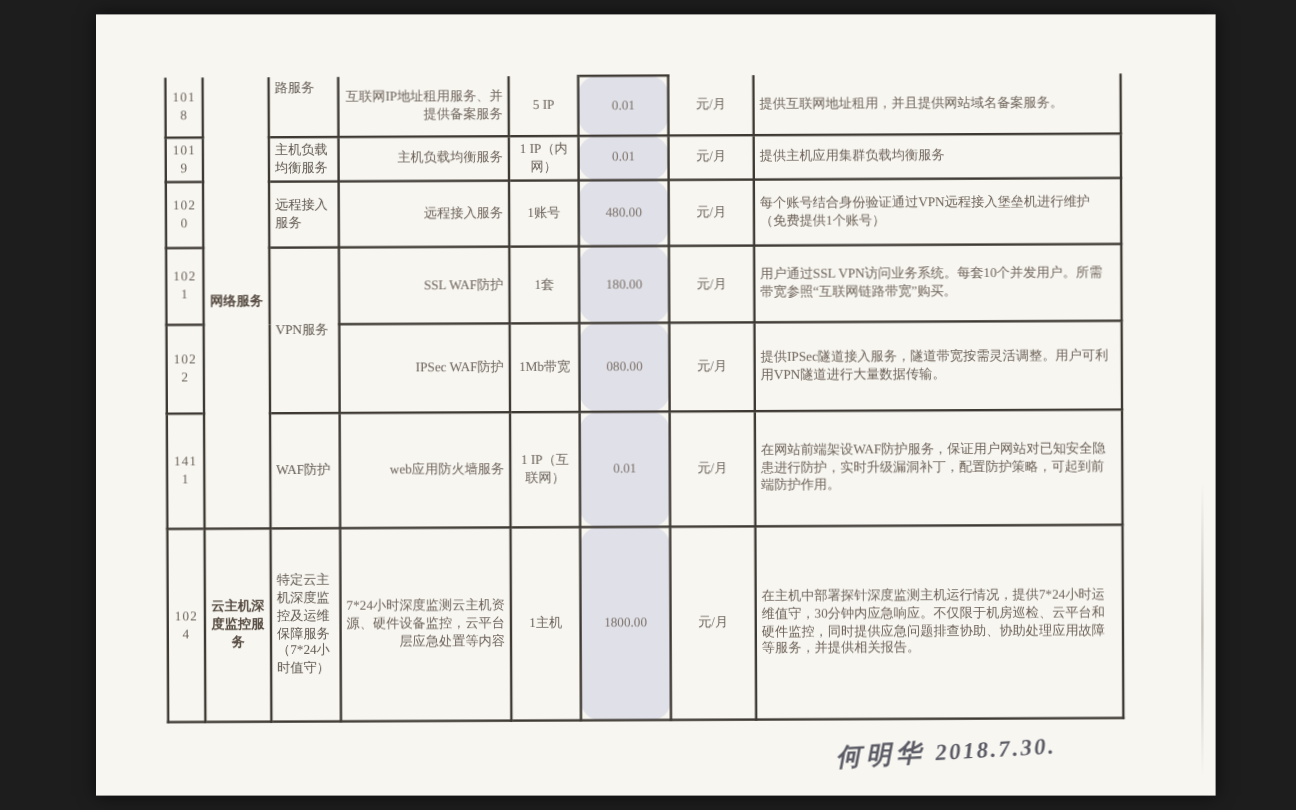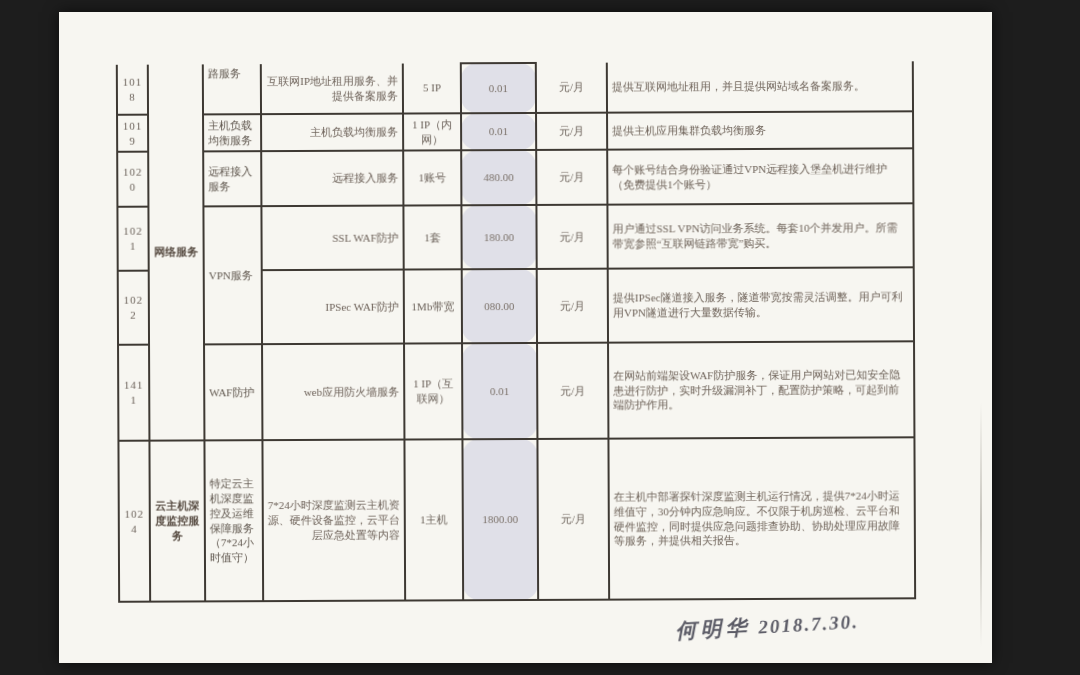--- a/index.html
+++ b/index.html
@@ -1,21 +1,21 @@
 <!DOCTYPE html>
 <html><head>
 <meta charset="utf-8">
 <style>
   html,body{margin:0;padding:0;background:#111;}
   .stage{
     position:relative;width:1080px;height:675px;background:#1d1d1d;
     overflow:hidden;font-family:"Liberation Serif","DejaVu Serif",serif;
   }
   .paper{
-    position:absolute;left:59px;top:12px;width:933px;height:651px;
+    position:absolute;left:80px;top:12px;width:933px;height:651px;
     background:#f7f6f1;box-shadow:0 0 14px rgba(0,0,0,.6);
   }
   .fold-line{
     position:absolute;top:390px;right:10px;width:2px;height:245px;
     background:linear-gradient(#f7f6f1,#b9b6ae,#f7f6f1);opacity:.8;
   }
   .scan{
     position:absolute;left:0;top:0;width:100%;height:100%;
     transform:rotate(-0.25deg);filter:blur(0.25px) contrast(.96);
   }

